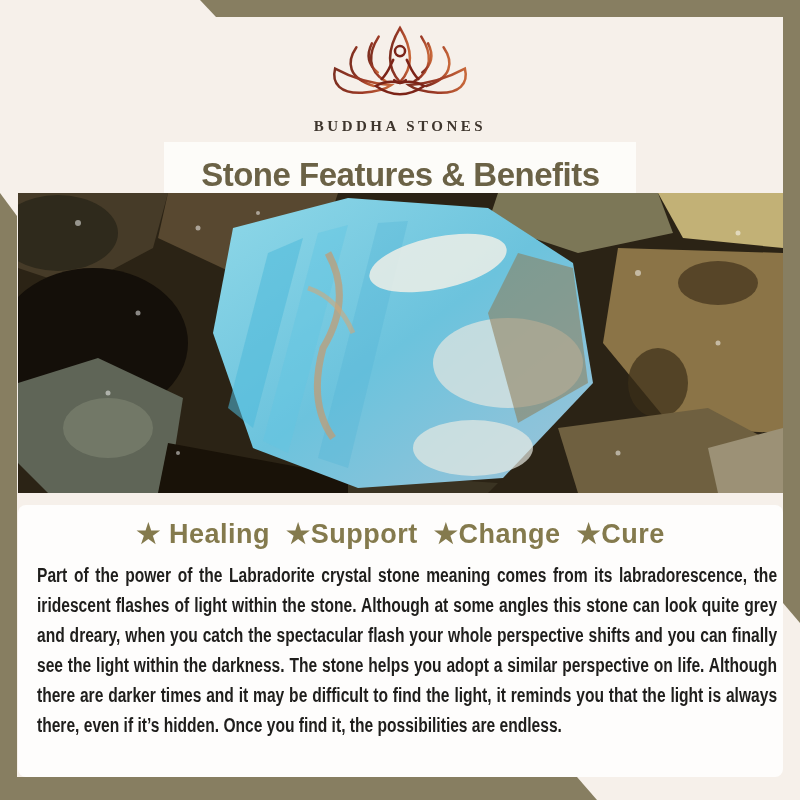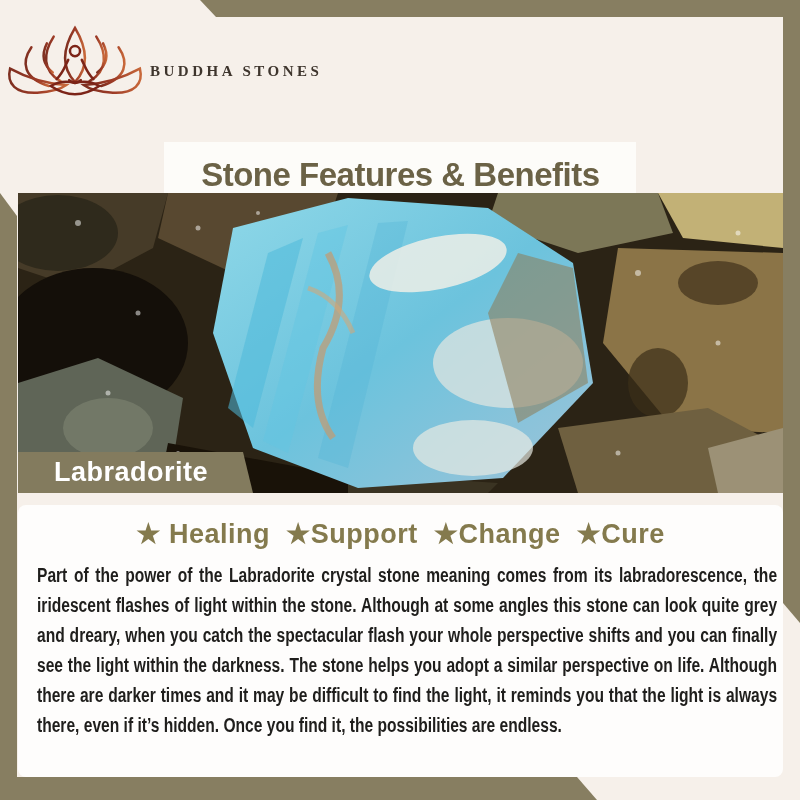--- a/index.html
+++ b/index.html
@@ -12,21 +12,21 @@
   .frame-top{left:0;top:0;width:800px;height:17px;
     clip-path:polygon(200px 0,800px 0,800px 17px,216px 17px);}
   .frame-right{left:783px;top:0;width:17px;height:623px;
     clip-path:polygon(0 0,17px 0,17px 623px,0 603px);}
   .frame-left{left:0;top:193px;width:17px;height:607px;
     clip-path:polygon(0 0,17px 23px,17px 607px,0 607px);}
   .frame-bottom{left:0;top:777px;width:597px;height:23px;
     clip-path:polygon(0 0,577px 0,597px 23px,0 23px);}
   
   .logo-wrap{position:absolute;left:0;top:24px;width:800px;
-    display:flex;align-items:center;}
+    display:flex;flex-direction:column;align-items:center;}
   .lotus{width:150px;height:92px;}
   .brand{margin-top:2px;font-family:"Liberation Serif",serif;font-weight:600;
     font-size:15px;letter-spacing:3.5px;color:#3e352d;}
   
   .title-band{position:absolute;left:164px;top:142px;width:472px;height:64px;
     background:#fdfcf9;display:flex;align-items:center;justify-content:center;}
   .title{font-size:34px;font-weight:bold;color:#6b6246;letter-spacing:-0.5px;
     transform:scaleX(0.97);}
   
   .photo{position:absolute;left:18px;top:193px;width:765px;height:300px;overflow:hidden;}
@@ -131,22 +131,19 @@
         <circle cx="620" cy="80" r="3"></circle>
           <circle cx="700" cy="150" r="2.5"></circle>
         <circle cx="90" cy="200" r="2.5"></circle>
           <circle cx="600" cy="260" r="2.5"></circle>
         <circle cx="160" cy="260" r="2"></circle>
           <circle cx="720" cy="40" r="2.5"></circle>
       </g>
     </svg>
   </div>
 
-  <div class="photo-label">
-    <span>Labradorite</span>
-  </div>
 
   <div class="panel">
     <div class="features">★ Healing  ★Support  ★Change  ★Cure</div>
     <div class="description">Part of the power of the Labradorite crystal stone meaning comes from its labradorescence, the iridescent flashes of light within the stone. Although at some angles this stone can look quite grey and dreary, when you catch the spectacular flash your whole perspective shifts and you can finally see the light within the darkness. The stone helps you adopt a similar perspective on life. Although there are darker times and it may be difficult to find the light, it reminds you that the light is always there, even if it’s hidden. Once you find it, the possibilities are endless.</div>
   </div>
 
 </div>
 
 </body></html>

